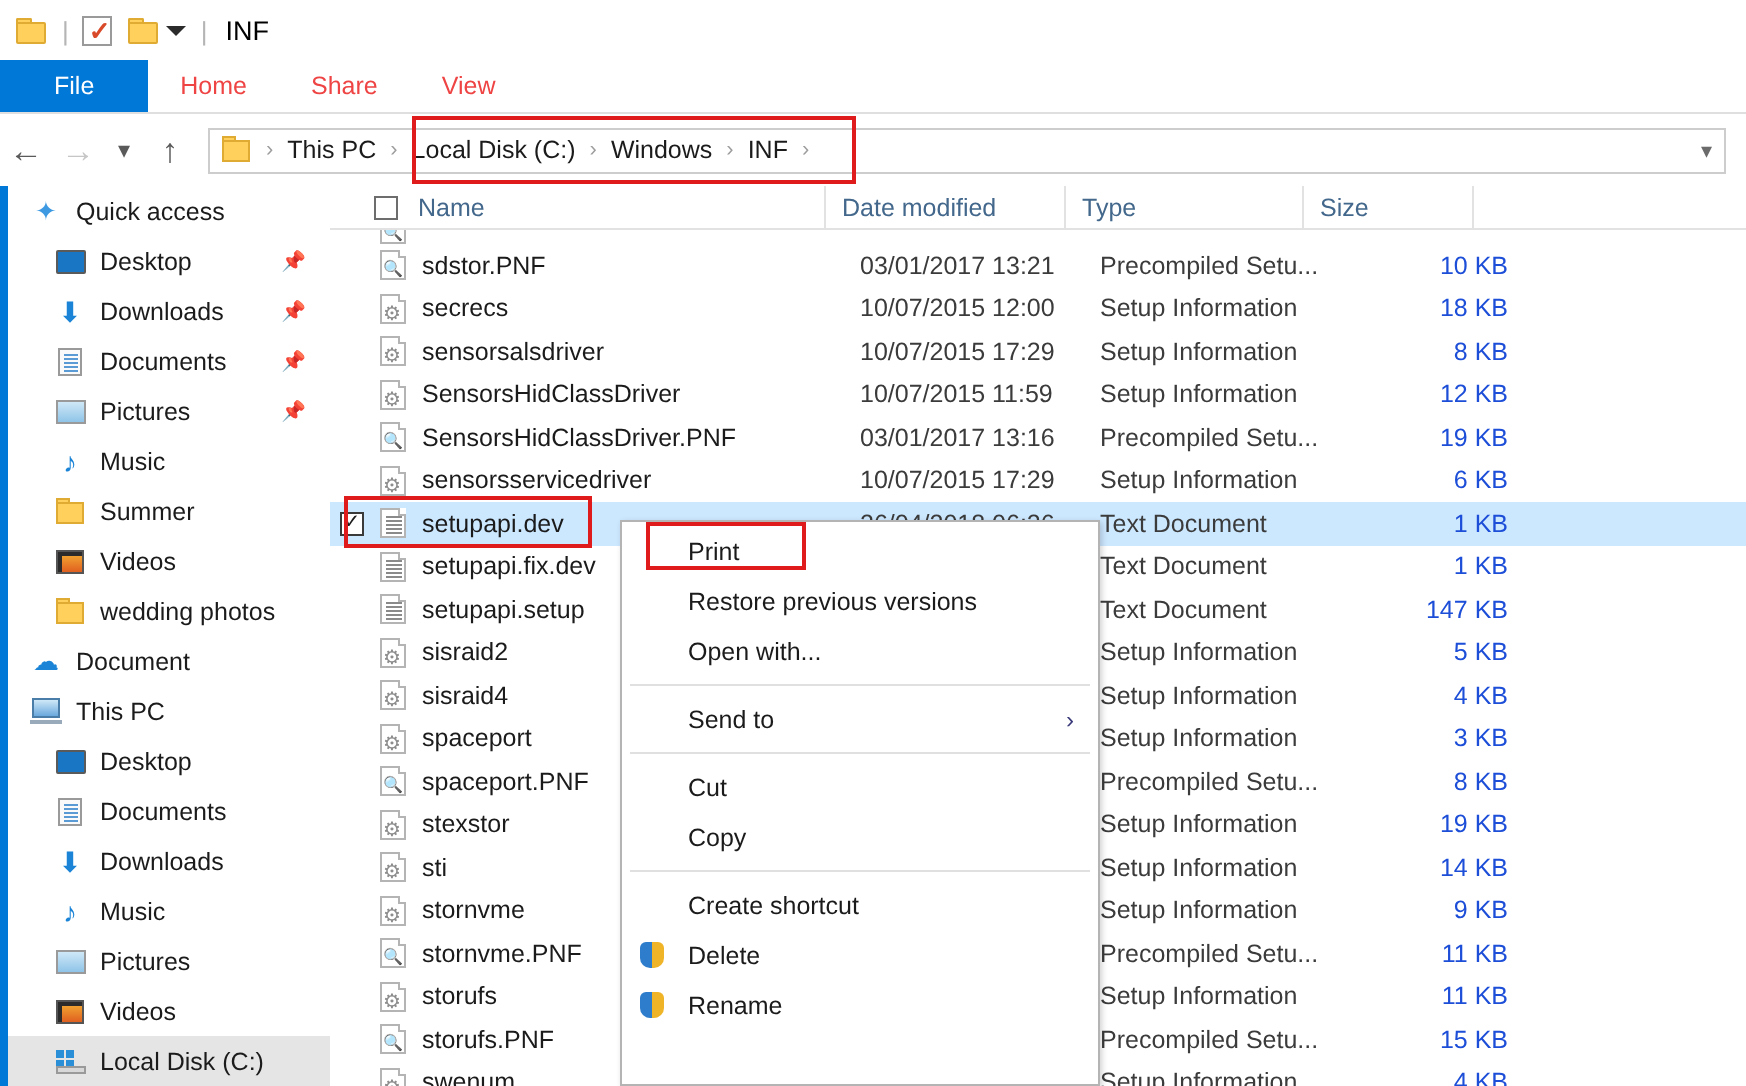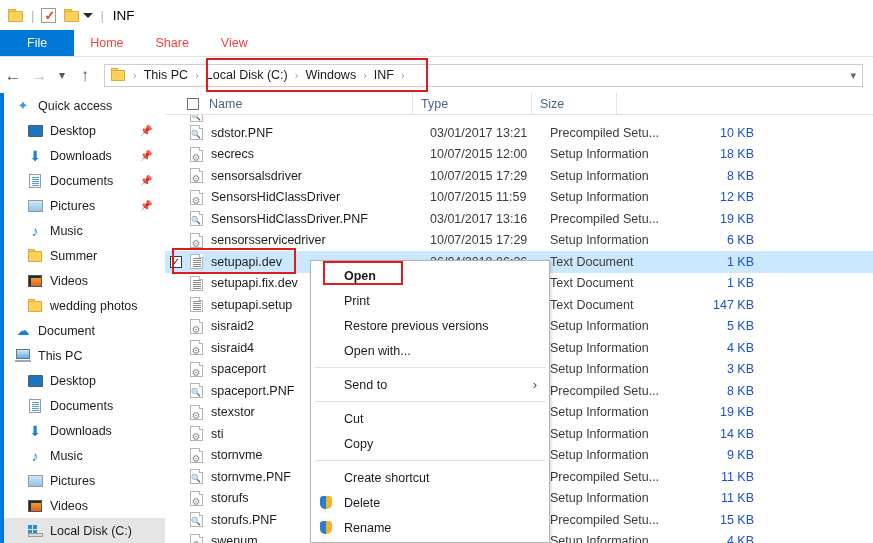--- a/index.html
+++ b/index.html
@@ -387,20 +387,21 @@
         <span class="lbl">Local Disk (C:)</span>
       </div>
     </div>
 
   <div class="filearea">
     <div class="colhdr">
       <div class="cell first" style="width:247px">
         <span class="selall-box"></span>
         <span>Name</span>
       </div>
+      <div class="cell" style="width:120px">Date modified</div>
       <div class="cell" style="width:119px">Type</div>
       <div class="cell" style="width:85px">Size</div>
       <div class="cell" style="width:60px"></div>
     </div>
     <div class="rows" id="rows">
         <div class="row" style="height: 7px; overflow: hidden; align-items: flex-end;">
           <span class="chkwrap"></span>
           <span class="ficon">
             <span class="fi pnf"></span>
           </span>
@@ -648,23 +649,20 @@
           </span>
           <span class="fname">swenum</span>
           <span class="fdate"></span>
           <span class="ftype">Setup Information</span>
           <span class="fsize">4 KB</span>
         </div>
       </div>
   </div>
 
   <div class="ctxmenu" id="ctxmenu">
-      <div class="mi bold">
-        <span>Open</span>
-      </div>
       <div class="mi">
         <span>Print</span>
       </div>
       <div class="mi">
         <span>Restore previous versions</span>
       </div>
       <div class="mi">
         <span>Open with...</span>
       </div>
       <div class="msep"></div>

